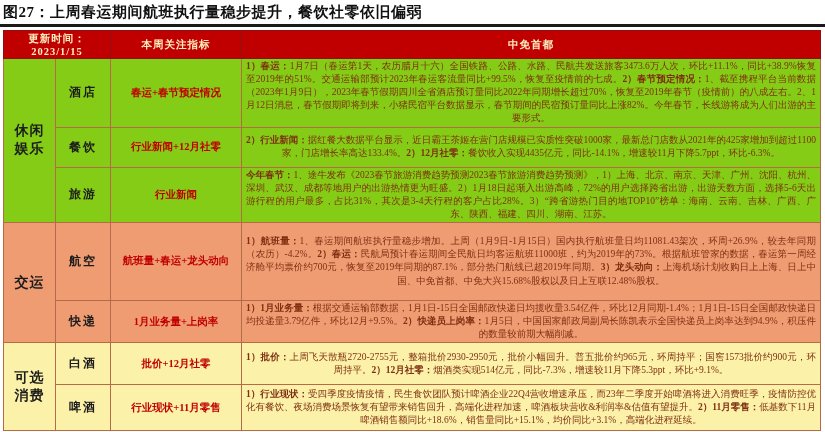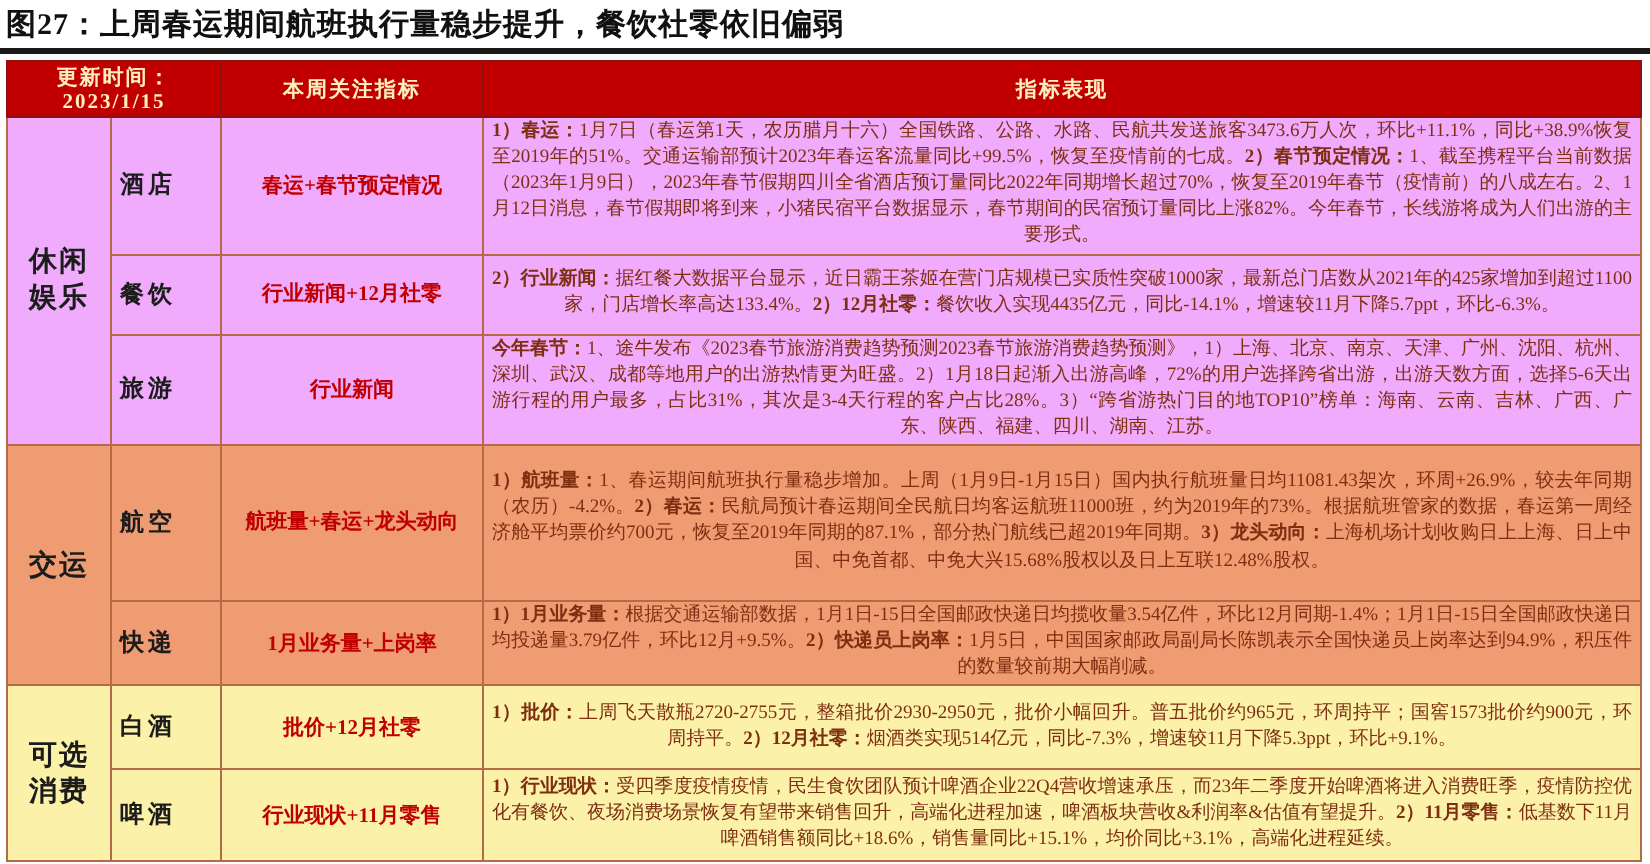--- a/index.html
+++ b/index.html
@@ -21,28 +21,28 @@
   table.report td{
     border:1px solid #b56a48;vertical-align:middle;padding:1px 4px;
     overflow:hidden;
   }
   tr.hdr{height:19px;}
   tr.hdr td{
     background:#c00000;color:#ffefc0;font-weight:bold;font-size:10.5px;
     text-align:center;letter-spacing:1px;border-color:#8f1010;
   }
   td.cat{font-weight:bold;font-size:14px;text-align:center;color:#1c1c1c;letter-spacing:1px;}
-  td.sub{font-weight:bold;font-size:12px;color:#1c1c1c;letter-spacing:2px;}
+  td.sub{font-weight:bold;font-size:12px;text-align:center;color:#1c1c1c;letter-spacing:2px;}
   td.ind{font-weight:bold;font-size:10.5px;text-align:center;color:#c00000;}
   td.detail{
     font-size:9.5px;line-height:1.38;color:#7e2f12;
     text-align:justify;text-align-last:center;padding:2px 7px;
   }
   .seg-bold{font-weight:bold;}
-  .g1{background:#f0abfc;}
+  .g1{background:#84cc16;}
   .g2{background:#f09c73;}
   .g3{background:#fcf1a8;margin-top:16px;}
 </style>
 </head>
 <body>
 
 <div class="page">
 
   <div class="fig-title">图27：上周春运期间航班执行量稳步提升，餐饮社零依旧偏弱</div>
   <div class="title-rule"></div>
@@ -51,21 +51,21 @@
     <colgroup>
       <col style="width:52px">
         <col style="width:55px">
         <col style="width:131px">
         <col>
     </colgroup>
     <tbody>
       <tr class="hdr">
         <td colspan="2">更新时间：2023/1/15</td>
         <td>本周关注指标</td>
-        <td>指标表现</td>
+        <td>中免首都</td>
       </tr>
 
       <tr style="height:66px">
         <td class="cat g1" rowspan="3">休闲娱乐</td>
         <td class="sub g1">酒店</td>
         <td class="ind g1">春运+春节预定情况</td>
         <td class="detail g1"><span class="seg-bold">1）春运：</span><span>1月7日（春运第1天，农历腊月十六）全国铁路、公路、水路、民航共发送旅客3473.6万人次，环比+11.1%，同比+38.9%恢复至2019年的51%。交通运输部预计2023年春运客流量同比+99.5%，恢复至疫情前的七成。</span><span class="seg-bold">2）春节预定情况：</span><span>1、截至携程平台当前数据（2023年1月9日），2023年春节假期四川全省酒店预订量同比2022年同期增长超过70%，恢复至2019年春节（疫情前）的八成左右。2、1月12日消息，春节假期即将到来，小猪民宿平台数据显示，春节期间的民宿预订量同比上涨82%。今年春节，长线游将成为人们出游的主要形式。</span></td>
       </tr>
       <tr style="height:40px">
         <td class="sub g1">餐饮</td>

